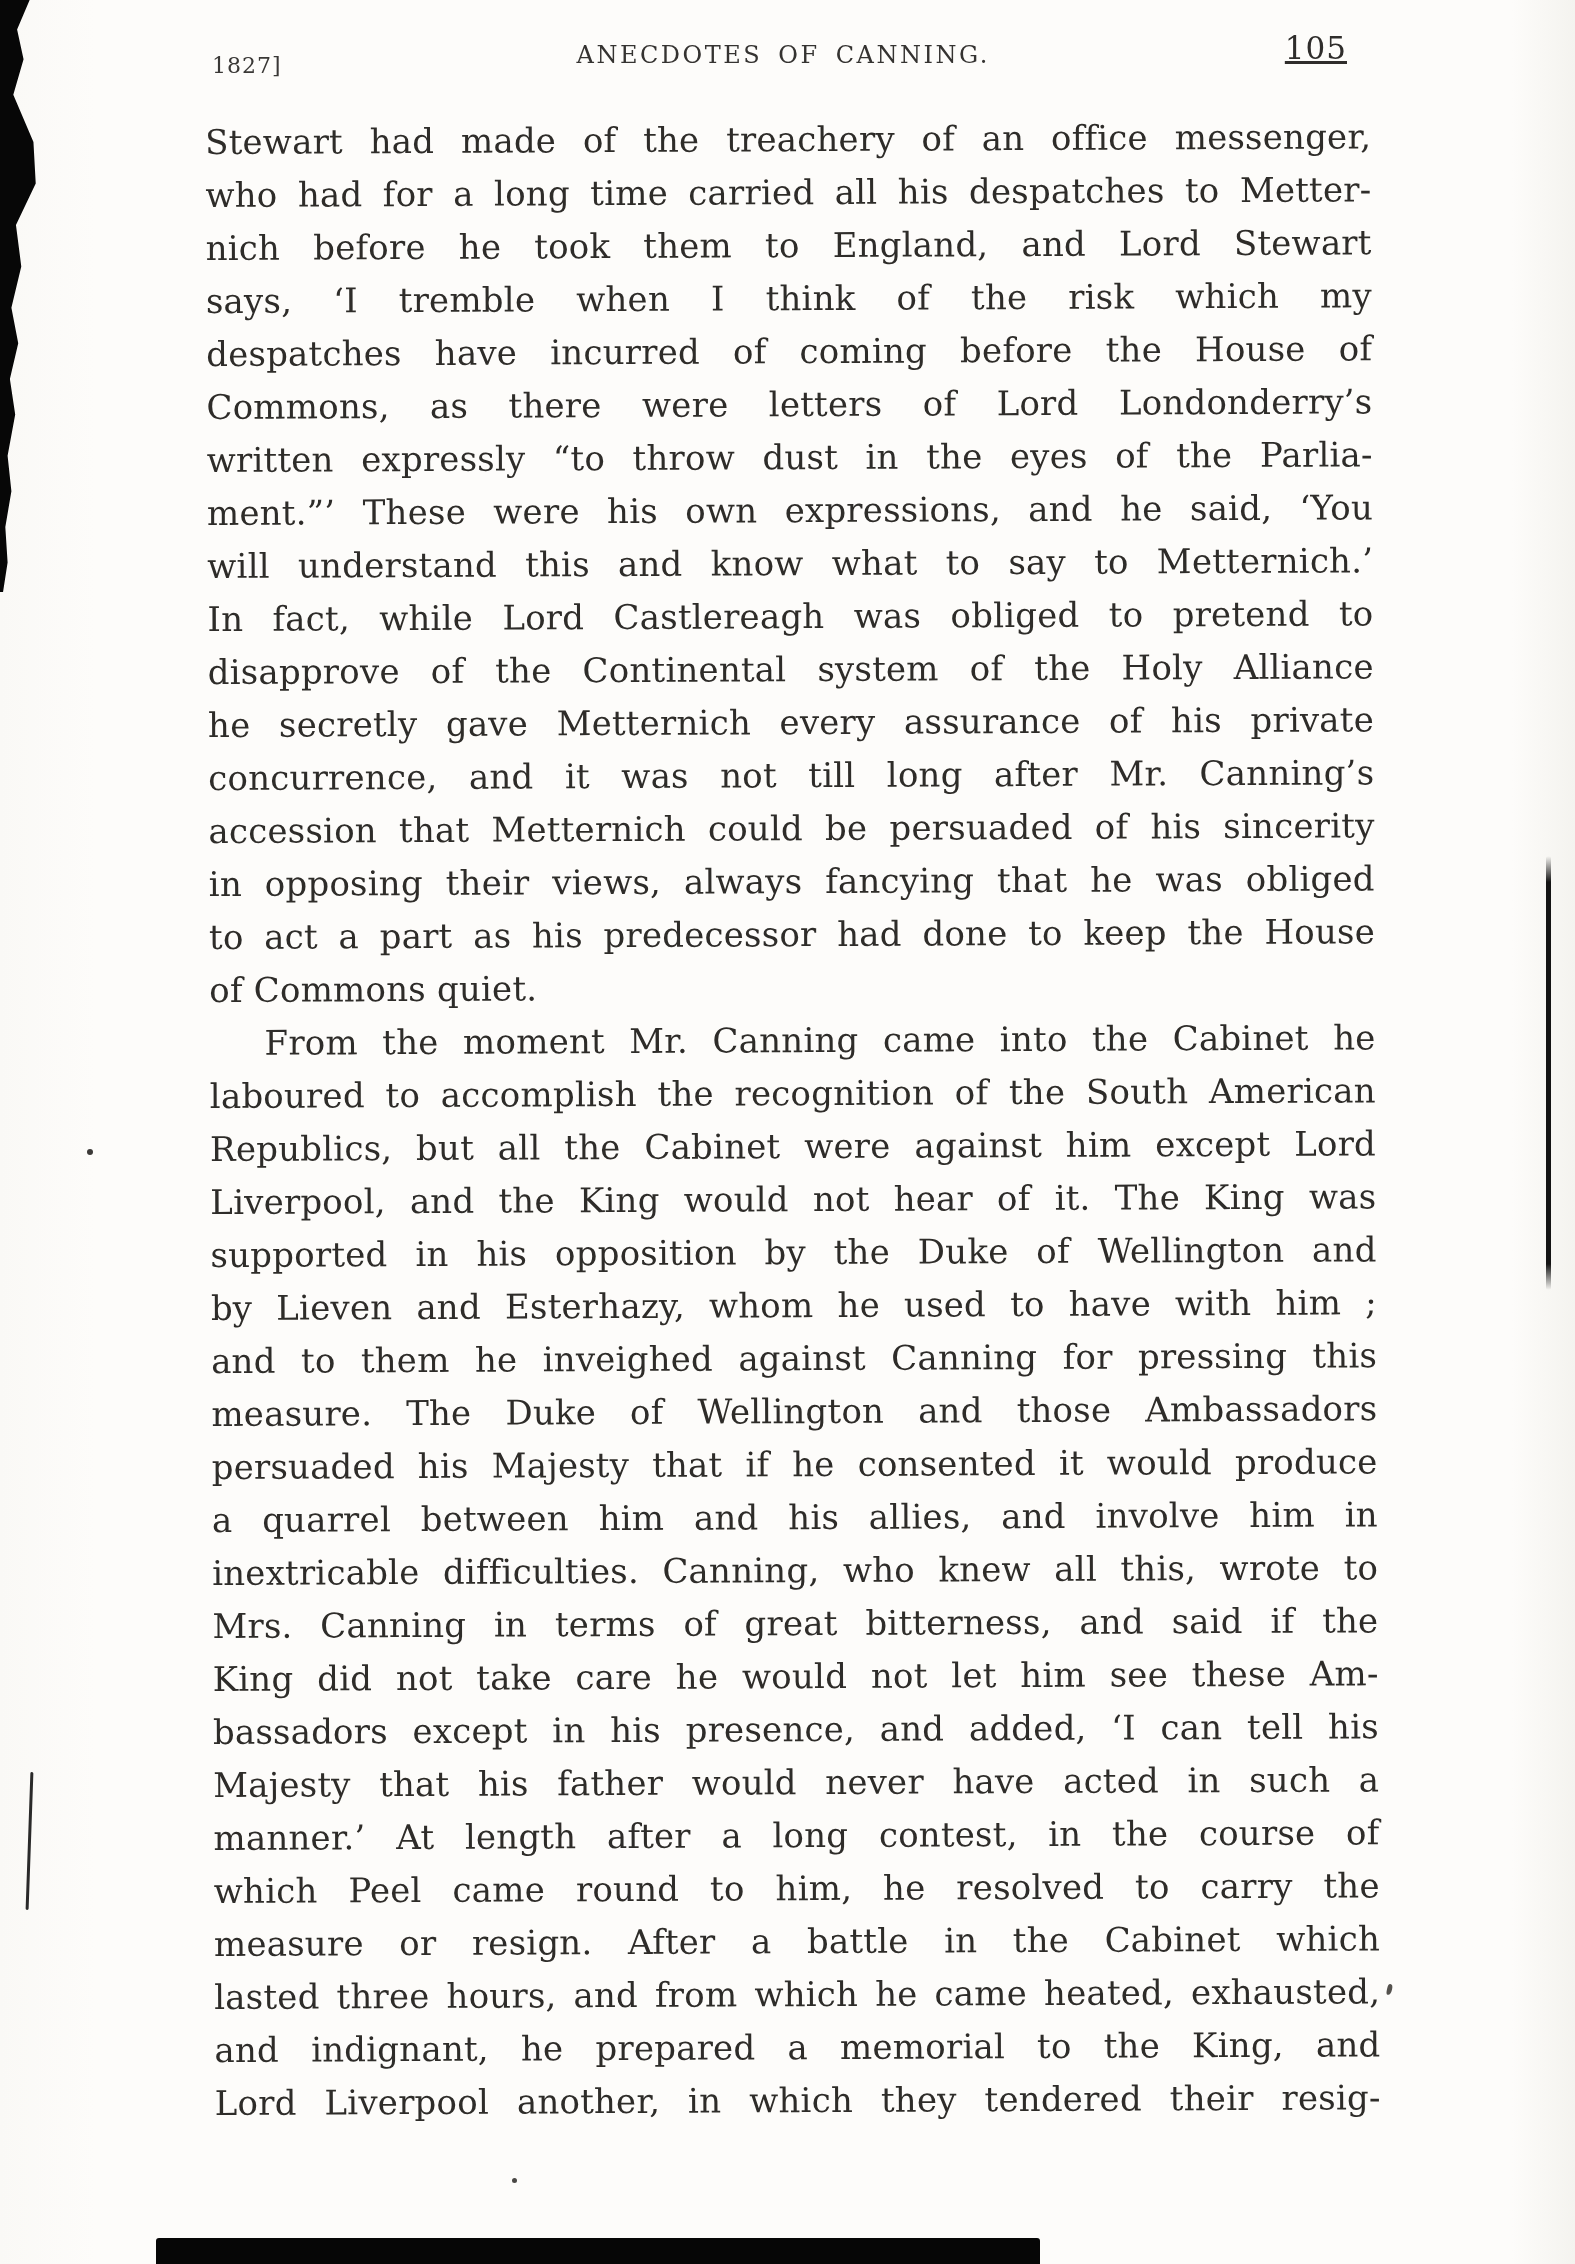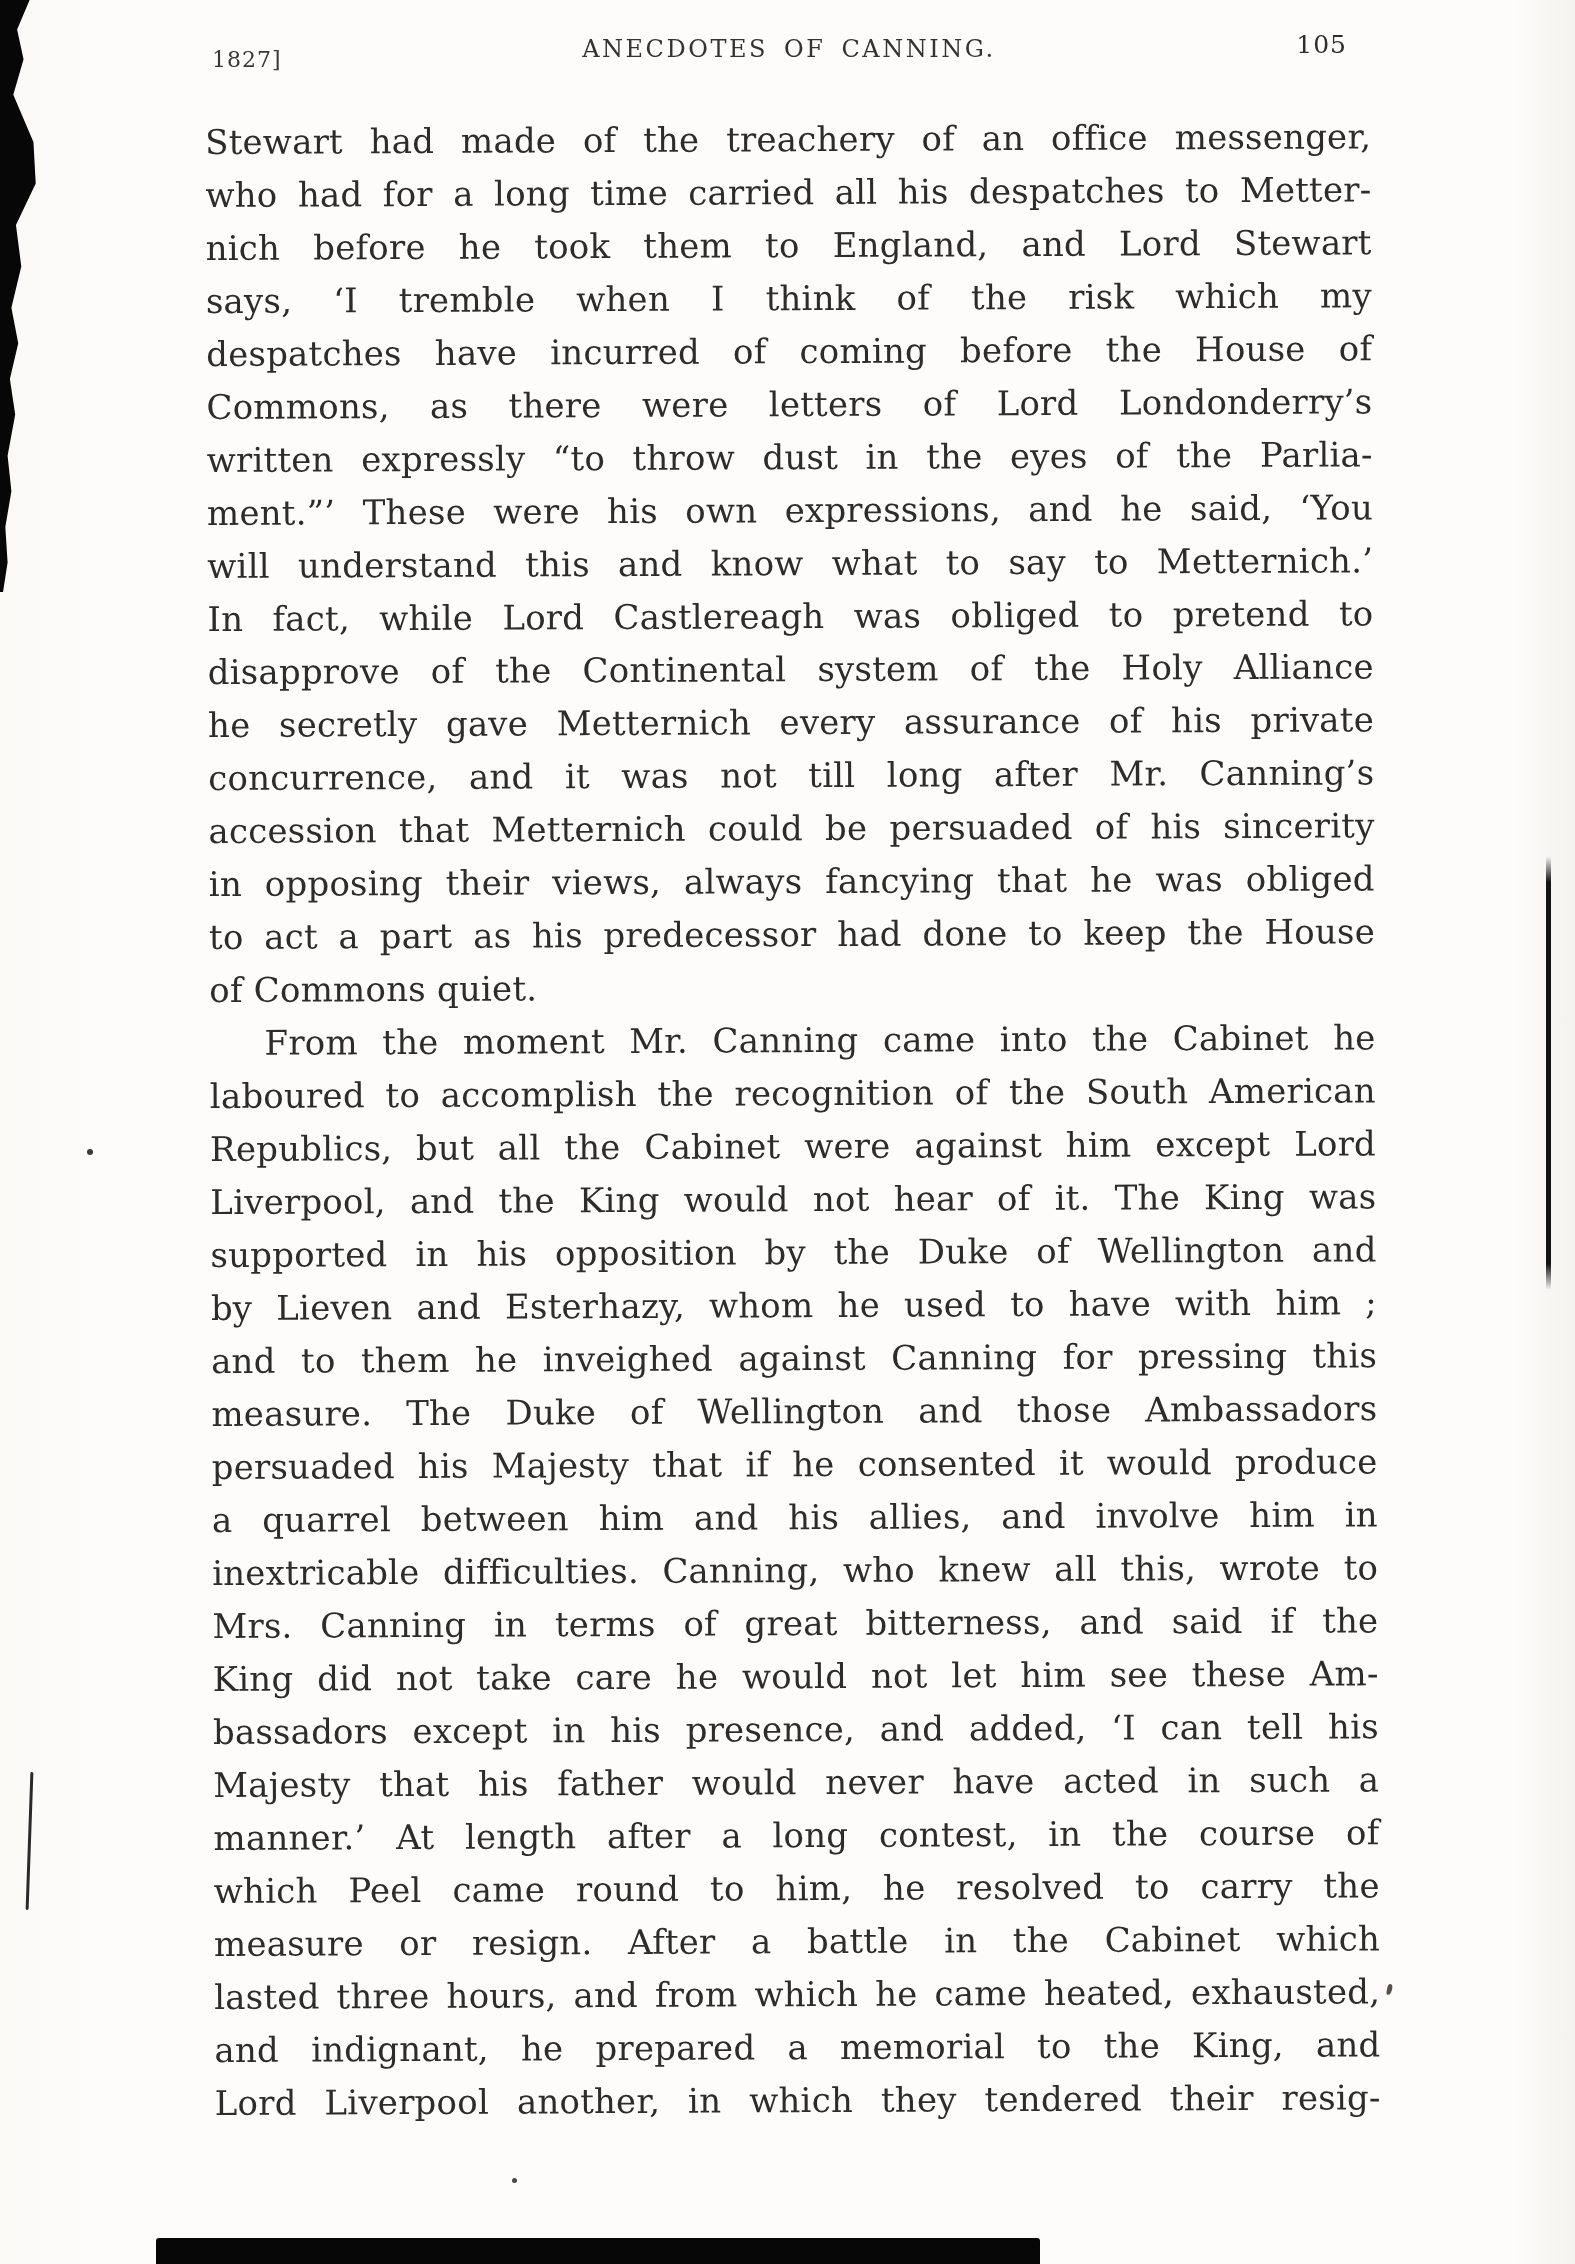--- a/index.html
+++ b/index.html
@@ -36,25 +36,26 @@
     color: #3a3836;
     text-align: center;
   }
   .h-title {
     font-size: 24px;
     letter-spacing: 2.5px;
     word-spacing: 6px;
     color: #353331;
   }
   .h-num {
-    font-size: 25px;
+    font-size: 31px;
     letter-spacing: 1px;
     position: relative;
     top: -4px;
     color: #2f2d2b;
+    text-decoration: underline;
   }
 
   
   .text-block {
     position: absolute;
     top: 116px;
     left: 205px;
     width: 1166px;
     transform: rotate(-0.28deg);
     transform-origin: top left;

